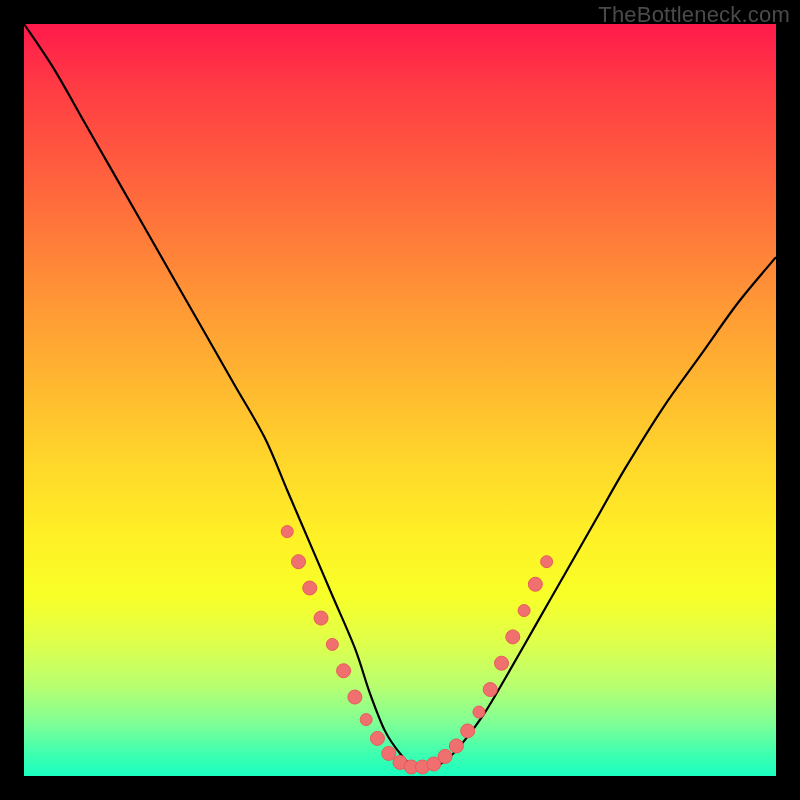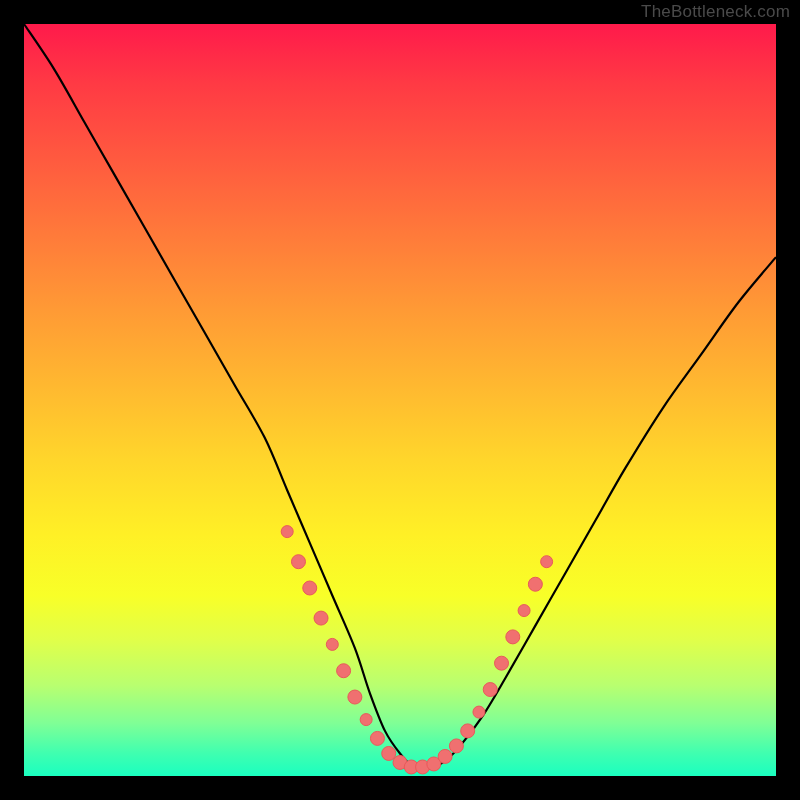--- a/index.html
+++ b/index.html
@@ -39,21 +39,21 @@
       #7fff96 93%,
       #3fffb0 97%,
       #1affc0 100%
     );
   }
   .watermark {
     position: absolute;
     top: 2px;
     right: 10px;
     color: #4a4a4a;
-    font-size: 17px;
+    font-size: 22px;
     font-weight: 500;
     letter-spacing: 0.2px;
     user-select: none;
   }
   svg.curve {
     position: absolute;
     top: 0; left: 0;
     width: 752px;
     height: 752px;
     overflow: visible;

